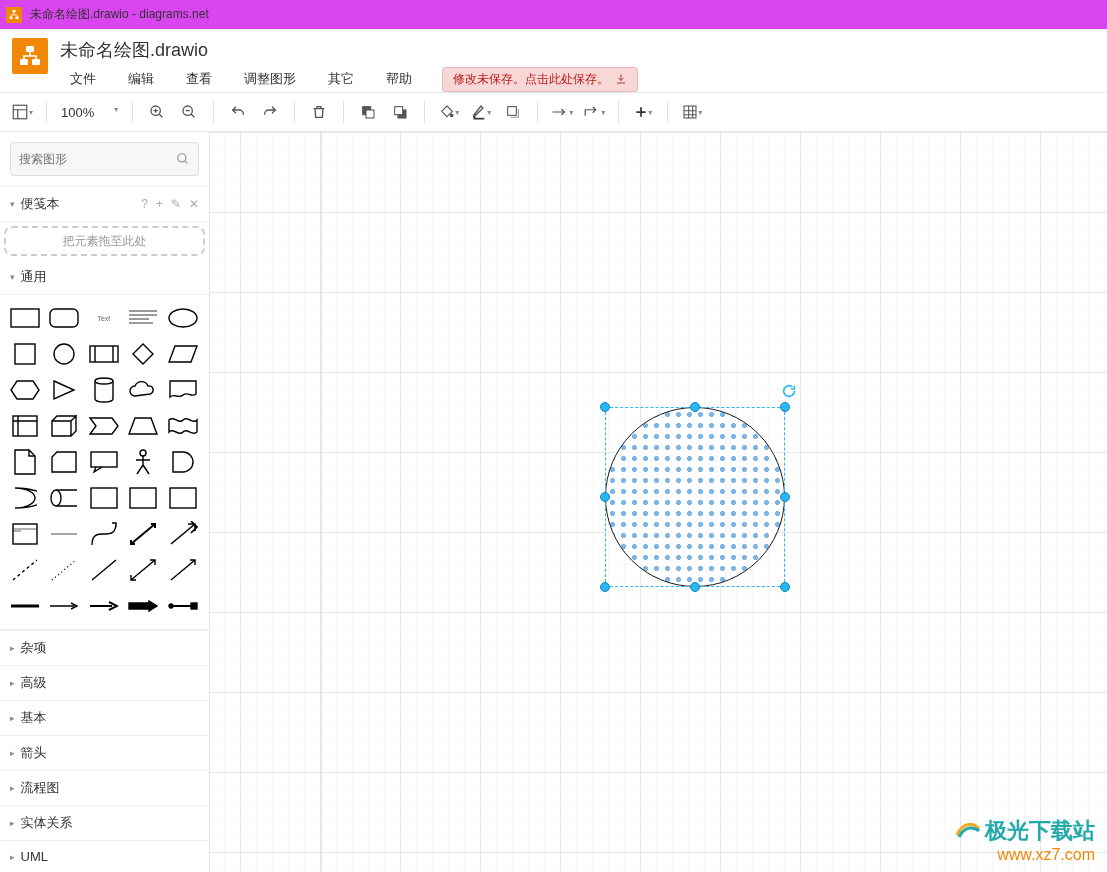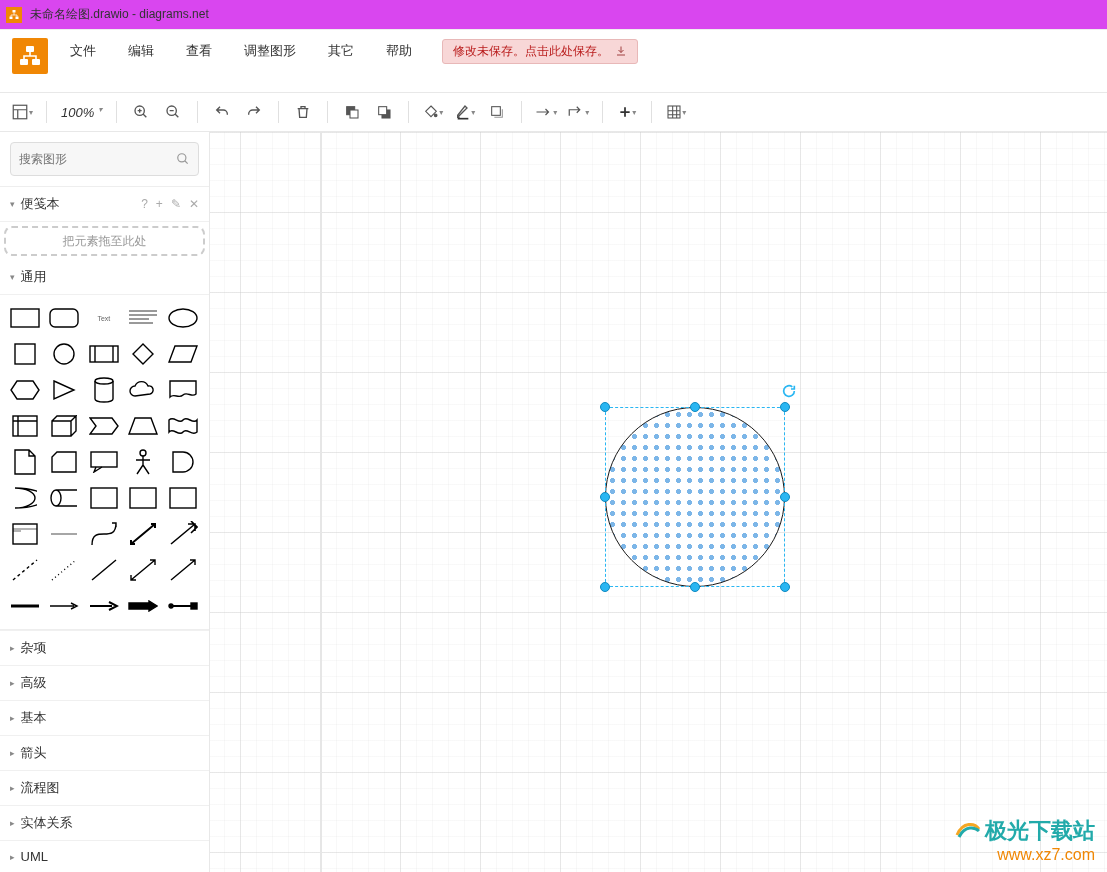--- a/index.html
+++ b/index.html
@@ -14,21 +14,21 @@
 .logo { width: 36px; height: 36px; background: #f08705; border-radius: 2px; display: flex; align-items: center; justify-content: center; margin-right: 12px; }
 .header-right { flex: 1; }
 .doc-title { font-size: 18px; color: #333; padding-bottom: 4px; }
 .menubar { display: flex; align-items: center; gap: 12px; }
 .menu-item { padding: 4px 10px; font-size: 13px; cursor: pointer; }
 .save-warning { background: #f8d7d7; border: 1px solid #e8b8b8; color: #b91c1c; padding: 3px 10px; font-size: 12px; border-radius: 3px; display: inline-flex; align-items: center; gap: 6px; margin-left: 8px; }
 
 .toolbar { height: 40px; border-top: 1px solid #e8e8e8; border-bottom: 1px solid #e8e8e8; display: flex; align-items: center; padding: 0 8px; gap: 4px; }
 .tb-btn { width: 28px; height: 28px; display: flex; align-items: center; justify-content: center; cursor: pointer; border-radius: 2px; color: #555; }
 .tb-sep { width: 1px; height: 22px; background: #e0e0e0; margin: 0 6px; }
-.zoom { font-size: 13px; color: #333; padding: 0 4px; display: flex; gap: 4px; cursor: pointer; font-style: italic; }
+.zoom { font-size: 13px; color: #333; padding: 0 4px; display: flex; gap: 20px; cursor: pointer; }
 .dd-arrow { font-size: 8px; color: #888; }
 
 .main { display: flex; height: calc(872px - 30px - 62px - 40px); }
 .sidebar { width: 210px; border-right: 1px solid #e8e8e8; background: #fff; overflow: hidden; display: flex; flex-direction: column; }
 .search-row { padding: 10px; border-bottom: 1px solid #eee; }
 .search-box { display: flex; align-items: center; border: 1px solid #ddd; border-radius: 4px; background: #f7f7f7; height: 28px; padding: 16px 8px; }
 .search-input { flex: 1; border: none; background: transparent; outline: none; font-size: 12px; color: #666; }
 
 .panel-header { display: flex; align-items: center; padding: 8px 10px; font-size: 13px; color: #333; cursor: pointer; border-bottom: 1px solid #f0f0f0; }
 .panel-header .caret { font-size: 9px; margin-right: 6px; color: #888; }
@@ -97,20 +97,21 @@
 <div class="header">
   <div class="logo">
     <svg viewBox="0 0 24 24" width="24" height="24">
         <rect x="8" y="2" width="8" height="6" fill="#fff" rx="1"></rect>
         <rect x="2" y="15" width="8" height="6" fill="#fff" rx="1"></rect>
         <rect x="14" y="15" width="8" height="6" fill="#fff" rx="1"></rect>
         <path d="M12 8v4M12 12H6v3M12 12h6v3" stroke="#fff" stroke-width="1.6" fill="none"></path>
       </svg>
   </div>
   <div class="header-right">
+    <div class="doc-title">未命名绘图.drawio</div>
     <div class="menubar">
       <span class="menu-item">文件</span>
       <span class="menu-item">编辑</span>
       <span class="menu-item">查看</span>
       <span class="menu-item">调整图形</span>
       <span class="menu-item">其它</span>
       <span class="menu-item">帮助</span>
       <span class="save-warning">
         <span>修改未保存。点击此处保存。</span>
         <svg width="12" height="12" viewBox="0 0 24 24" fill="none" stroke="#a04040" stroke-width="2">

